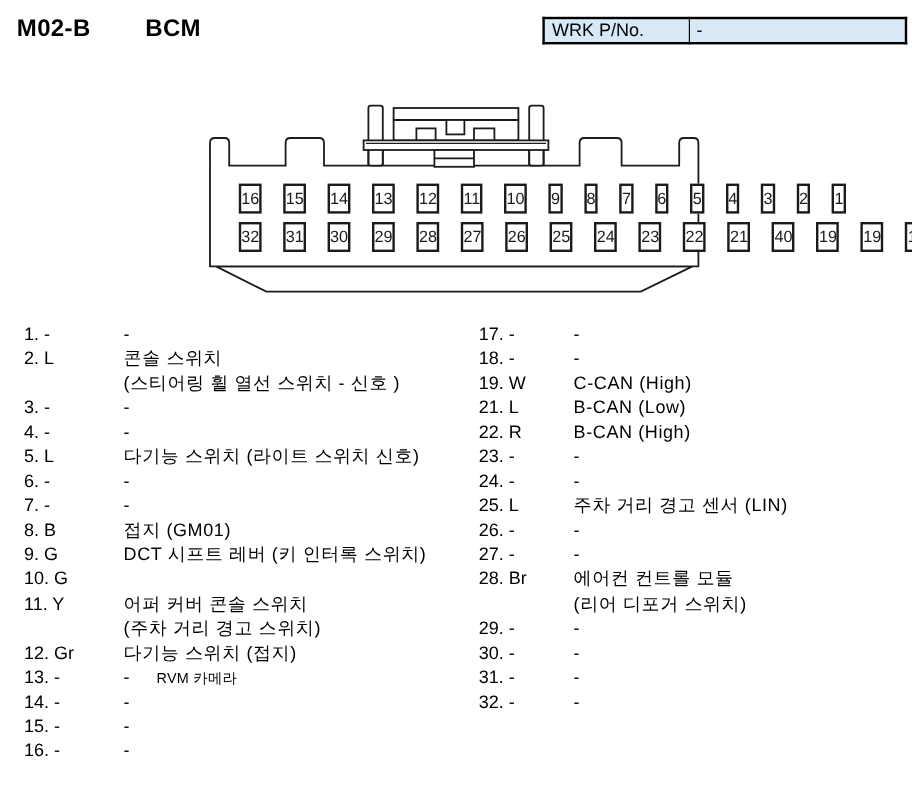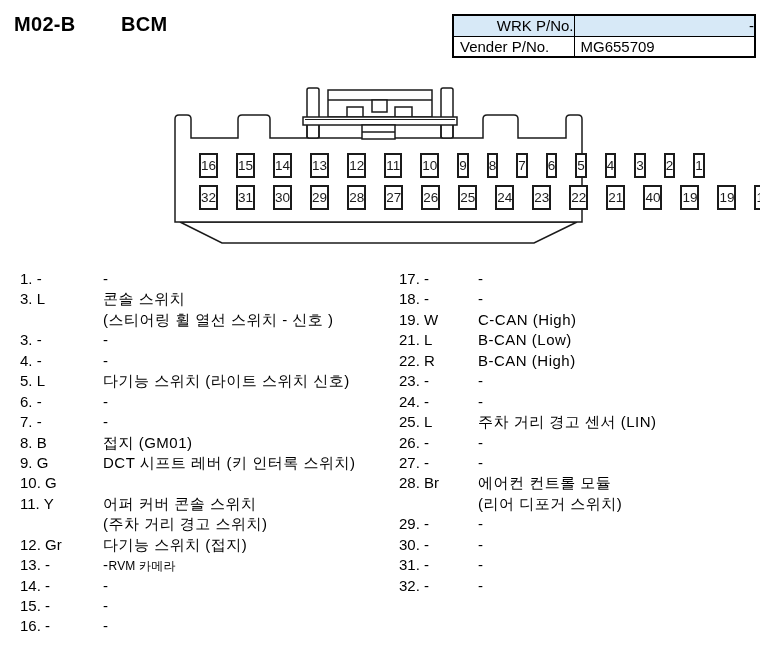--- a/index.html
+++ b/index.html
@@ -10,59 +10,55 @@
   
   .title-code { position:absolute; left:14px; top:13px; font-size:20px; font-weight:600; letter-spacing:0.3px; }
   .title-name { position:absolute; left:121px; top:13px; font-size:20px; font-weight:600; letter-spacing:0.3px; }
 
   
   .info-table { position:absolute; left:452px; top:14px; border-collapse:collapse;
     border:2px solid #000; font-size:15px; }
   .info-table td { border:1px solid #000; height:21px; padding:0 0 0 6px; vertical-align:middle; white-space:nowrap; }
   .info-table td.lbl { width:121px; }
   .info-table td.val { width:181px; }
-  .info-table tr.hl td { background:#d7e9f7;text-align:right; }
+  .info-table tr.hl td { background:#d7e9f7; }
 
   
   .connector-svg { position:absolute; left:0; top:0; }
 
   .pin-row { position:absolute; left:183px; width:386px; height:25px; display:flex; gap:2px; }
   .pin-row.top { top:153px; }
   .pin-row.bottom { top:185px; }
   .pin-box { flex:1; border:2px solid #1b1b1b; background:#fff; display:flex;
     align-items:center; justify-content:center; font-size:13.5px; color:#1b1b1b;margin-left:16px; }
 
   
   .pin-col { position:absolute; top:269px; font-size:15px; }
   .pin-col.left  { left:20px;  width:365px; }
   .pin-col.right { left:399px; width:350px; }
   .pin-line { position:relative; height:20.45px; line-height:20.45px; white-space:nowrap; }
   .prefix { display:inline-block; }
   .desc { position:absolute; top:0; letter-spacing:0.5px; }
   .pin-col.left  .desc { left:83px; }
   .pin-col.right .desc { left:79px; }
-  .note { font-size:12px; margin-left:0; letter-spacing:0.2px; }
+  .note { font-size:12px; margin-left:22px; letter-spacing:0.2px; }
 </style>
 </head>
 <body>
 
 <div id="stage">
 
   <div class="title-code">M02-B</div>
   <div class="title-name">BCM</div>
 
   <table class="info-table">
     <tbody id="info-table-body">
         <tr class="hl">
           <td class="lbl">WRK P/No.</td>
           <td class="val">-</td>
-        </tr>
-        <tr>
-          <td class="lbl">Vender P/No.</td>
-          <td class="val">MG655709</td>
         </tr>
       </tbody>
   </table>
 
   <svg class="connector-svg" width="760" height="260" viewBox="0 0 760 260">
     <g fill="#ffffff" stroke="#1b1b1b" stroke-width="1.5">
 
       <polygon points="180,222 577,222 534,243 222,243"></polygon>
 
       <path d="M175,222 L175,119 Q175,115 179,115 L187,115 Q191,115 191,119 L191,138
@@ -123,21 +119,21 @@
       <div class="pin-box">22</div>
       <div class="pin-box">21</div>
       <div class="pin-box">40</div>
       <div class="pin-box">19</div>
       <div class="pin-box">19</div>
       <div class="pin-box">17</div>
     </div>
 
   <div class="pin-col left" id="pin-col-left">
       <div class="pin-line"><span class="prefix">1. -</span><span class="desc">-</span></div>
-      <div class="pin-line"><span class="prefix">3. L</span><span class="desc">콘솔 스위치</span></div>
+      <div class="pin-line"><span class="prefix">2. L</span><span class="desc">콘솔 스위치</span></div>
       <div class="pin-line"><span class="prefix"></span><span class="desc">(스티어링 휠 열선 스위치 - 신호 )</span></div>
       <div class="pin-line"><span class="prefix">3. -</span><span class="desc">-</span></div>
       <div class="pin-line"><span class="prefix">4. -</span><span class="desc">-</span></div>
       <div class="pin-line"><span class="prefix">5. L</span><span class="desc">다기능 스위치 (라이트 스위치 신호)</span></div>
       <div class="pin-line"><span class="prefix">6. -</span><span class="desc">-</span></div>
       <div class="pin-line"><span class="prefix">7. -</span><span class="desc">-</span></div>
       <div class="pin-line"><span class="prefix">8. B</span><span class="desc">접지 (GM01)</span></div>
       <div class="pin-line"><span class="prefix">9. G</span><span class="desc">DCT 시프트 레버 (키 인터록 스위치)</span></div>
       <div class="pin-line"><span class="prefix">10. G</span></div>
       <div class="pin-line"><span class="prefix">11. Y</span><span class="desc">어퍼 커버 콘솔 스위치</span></div>

